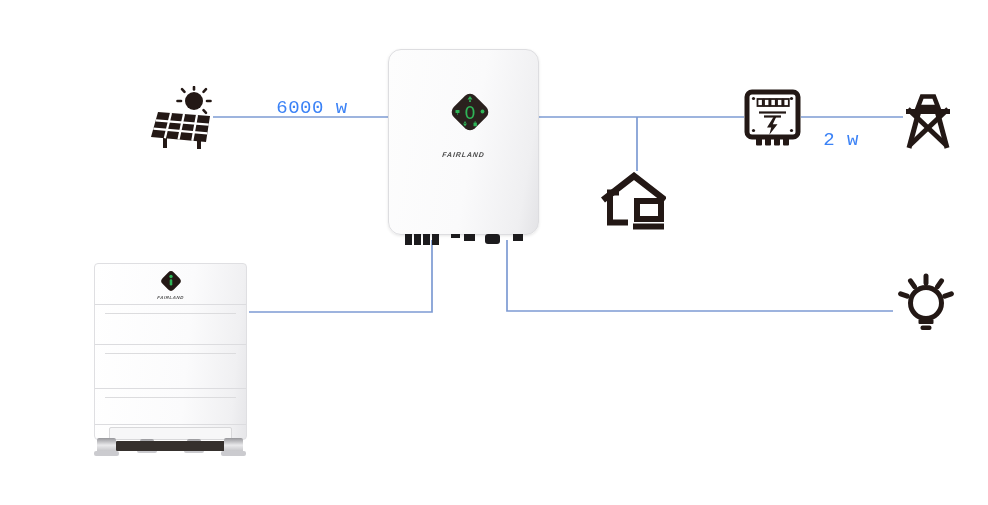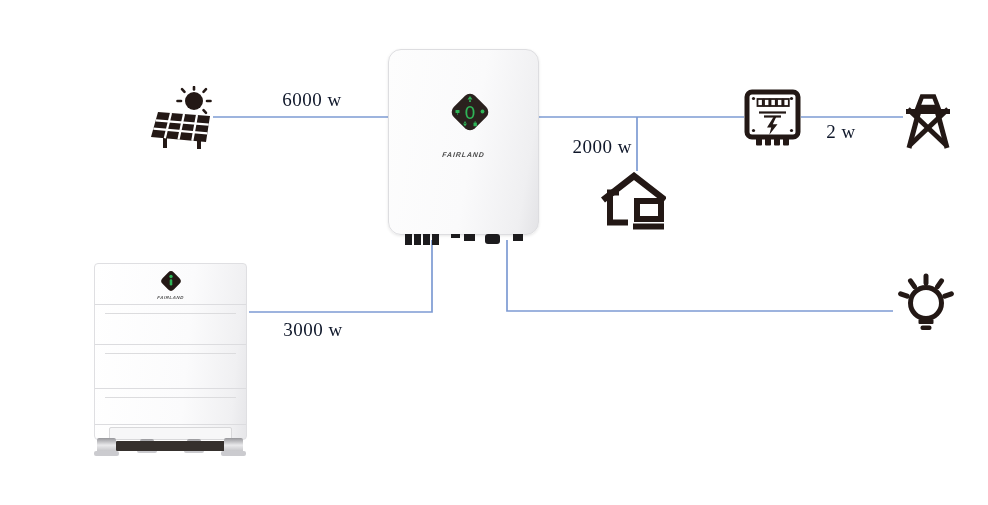--- a/index.html
+++ b/index.html
@@ -5,22 +5,23 @@
   html,body{margin:0;padding:0;background:#ffffff;}
   .canvas{
     position:relative;width:988px;height:505px;background:#ffffff;overflow:hidden;
     font-family:"Liberation Sans",sans-serif;
   }
   svg{display:block;}
   
   .lines{position:absolute;left:0;top:0;}
   
   .flow-label{
-    position:absolute;font-size:19px;color:#0f172a;letter-spacing:.5px;
-    font-family:Liberation Serif, serif;
+    position:absolute;font-size:19px;color:#3b82f6;letter-spacing:.5px;
+    font-family:Liberation Mono, monospace;
+    margin-top:8px;
   }
   .lbl-pv{left:262px;top:89px;width:100px;text-align:center;}
   .lbl-load{left:532px;top:136px;width:100px;text-align:right;}
   .lbl-grid{left:791px;top:121px;width:100px;text-align:center;}
   .lbl-batt{left:263px;top:319px;width:100px;text-align:center;}
   .lbl-backup{left:772px;top:319px;width:100px;text-align:right;}
   
   .icon{position:absolute;color:#231815;}
   .icon-solar{left:150px;top:86px;}
   .icon-house{left:600px;top:172px;}
@@ -99,23 +100,21 @@
       <path d="M213,117 H389"></path>
       <path d="M538,117 H744"></path>
       <path d="M637,117 V171"></path>
       <path d="M801,117 H903"></path>
       <path d="M432,240 V312 H249"></path>
       <path d="M507,240 V311 H893"></path>
     </g>
   </svg>
 
   <div class="flow-label lbl-pv">6000 w</div>
-  <div class="flow-label lbl-load">2000 w</div>
   <div class="flow-label lbl-grid">2 w</div>
-  <div class="flow-label lbl-batt">3000 w</div>
 
   <div class="icon icon-solar">
     <svg width="66" height="64" viewBox="0 0 66 64">
       <g fill="currentColor" stroke="currentColor">
         <circle cx="44" cy="15" r="9" stroke="none"></circle>
         <g stroke-width="2.6" stroke-linecap="round">
           <line x1="31" y1="15" x2="27.5" y2="15"></line>
           <line x1="34.5" y1="5.8" x2="32" y2="3.2"></line>
           <line x1="44" y1="3.5" x2="44" y2="1"></line>
           <line x1="53.5" y1="5.8" x2="56" y2="3.2"></line>

